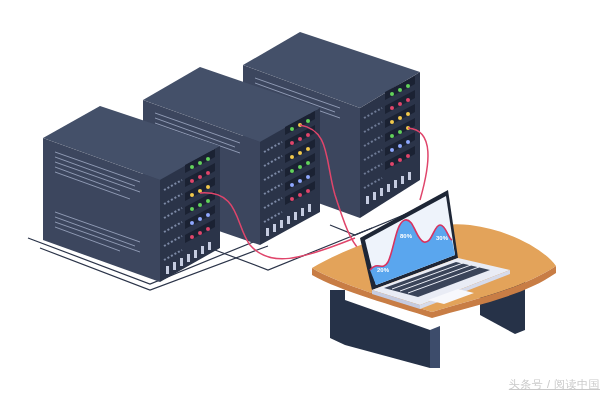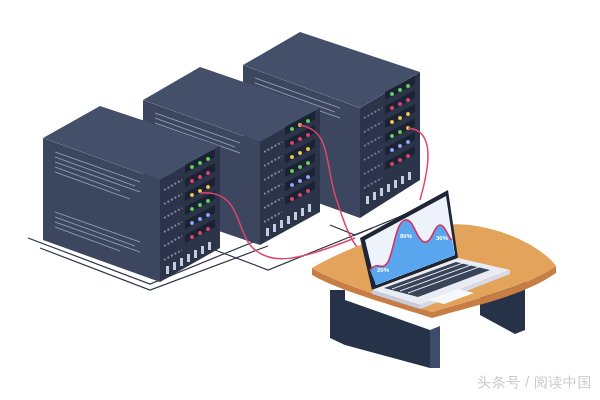--- a/index.html
+++ b/index.html
@@ -1,18 +1,18 @@
 <!DOCTYPE html>
 <html><head>
 <meta charset="utf-8">
 <style>
   html, body { margin: 0; padding: 0; background: #ffffff; }
   body { width: 600px; height: 400px; overflow: hidden; position: relative; font-family: "Liberation Sans", sans-serif; }
   #scene { position: absolute; left: 0; top: 0; width: 600px; height: 400px; }
-  .watermark { position: absolute; right: 8px; bottom: 8px; font-size: 14px; color: #c9c9c9; letter-spacing: 0.5px; }
+  .watermark { position: absolute; right: 0; bottom: 8px; font-size: 11px; color: #c9c9c9; letter-spacing: 0.5px; text-decoration: underline; }
   .chart-label { font-family: "Liberation Sans", sans-serif; font-size: 6px; fill: #ffffff; font-weight: bold; }
 </style>
 </head>
 <body>
 
 <svg id="scene" viewBox="0 0 600 400" xmlns="http://www.w3.org/2000/svg">
   <defs>
     <g id="ledrow">
       <rect x="0" y="0" width="30" height="9" rx="1" fill="#1b2233"></rect>
     </g>

